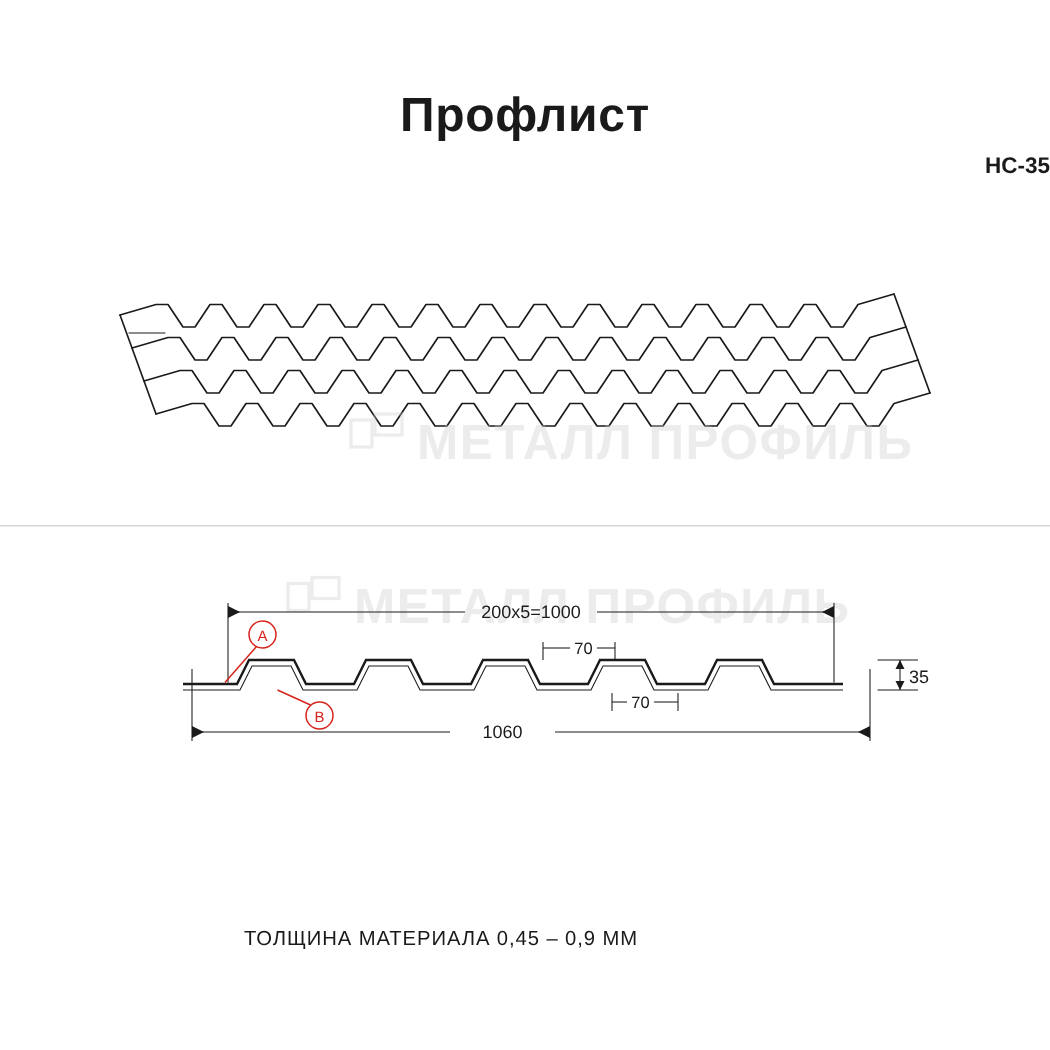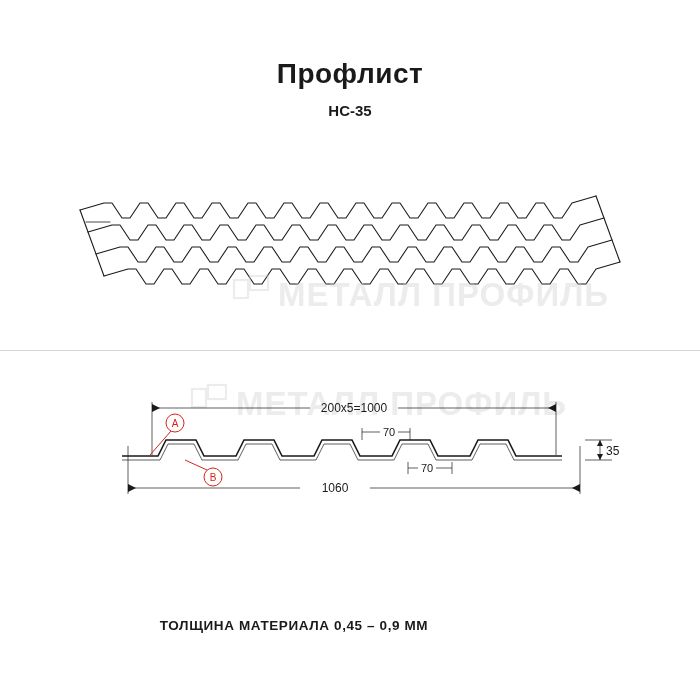--- a/index.html
+++ b/index.html
@@ -21,31 +21,31 @@
     height: 700px;
   }
 
   
   .title {
     position: absolute;
     top: 58px;
     left: 0;
     width: 700px;
     text-align: center;
-    font-size: 28px;
+    font-size: 32px;
     font-weight: bold;
     letter-spacing: 0.5px;
     color: #1a1a1a;
   }
   .subtitle {
     position: absolute;
     top: 102px;
     left: 0;
     width: 700px;
-    text-align: center;
+    text-align: right;
     font-size: 15px;
     font-weight: bold;
     color: #1a1a1a;
   }
 
   
   .divider {
     position: absolute;
     left: 0;
     top: 350px;
@@ -93,21 +93,21 @@
   }
 
   
   .footer {
     position: absolute;
     top: 618px;
     left: 0;
     width: 588px;
     text-align: center;
     font-size: 13.5px;
-    font-weight: bold;
+    font-weight: normal;
     letter-spacing: 0.6px;
     color: #1a1a1a;
   }
 
   svg text {
     font-family: "Liberation Sans", sans-serif;
   }
 </style>
 </head>
 <body>

